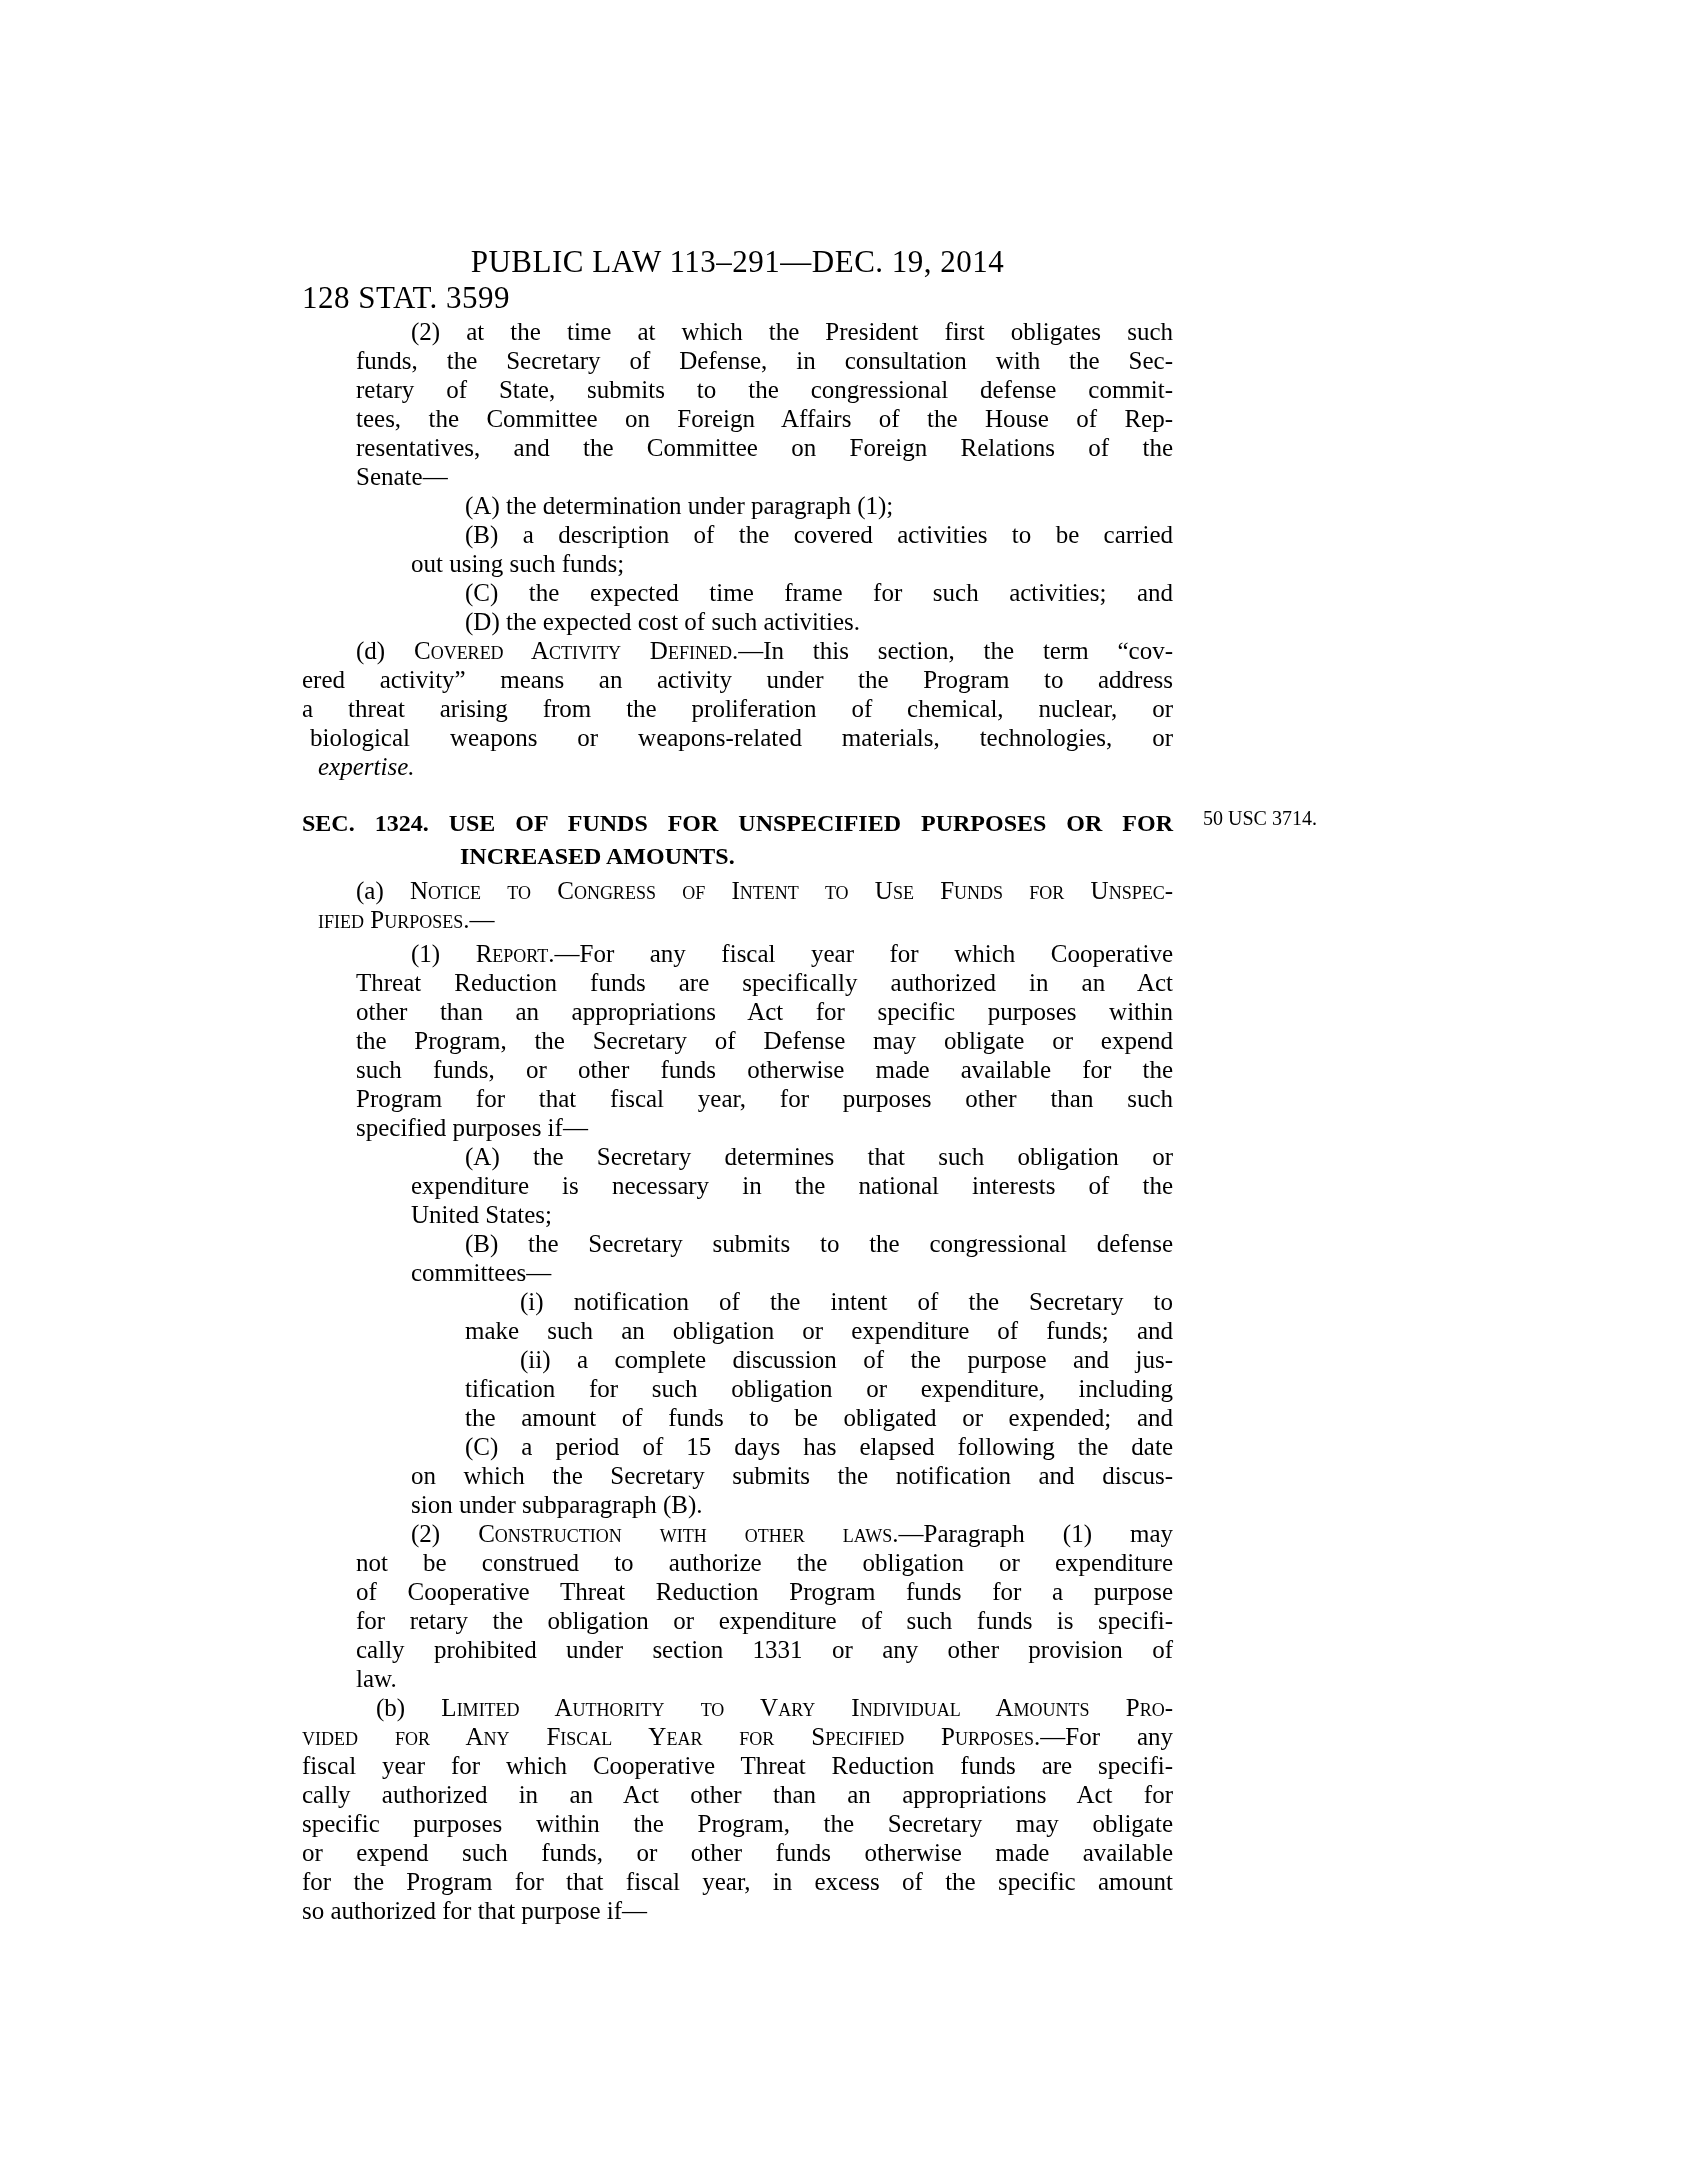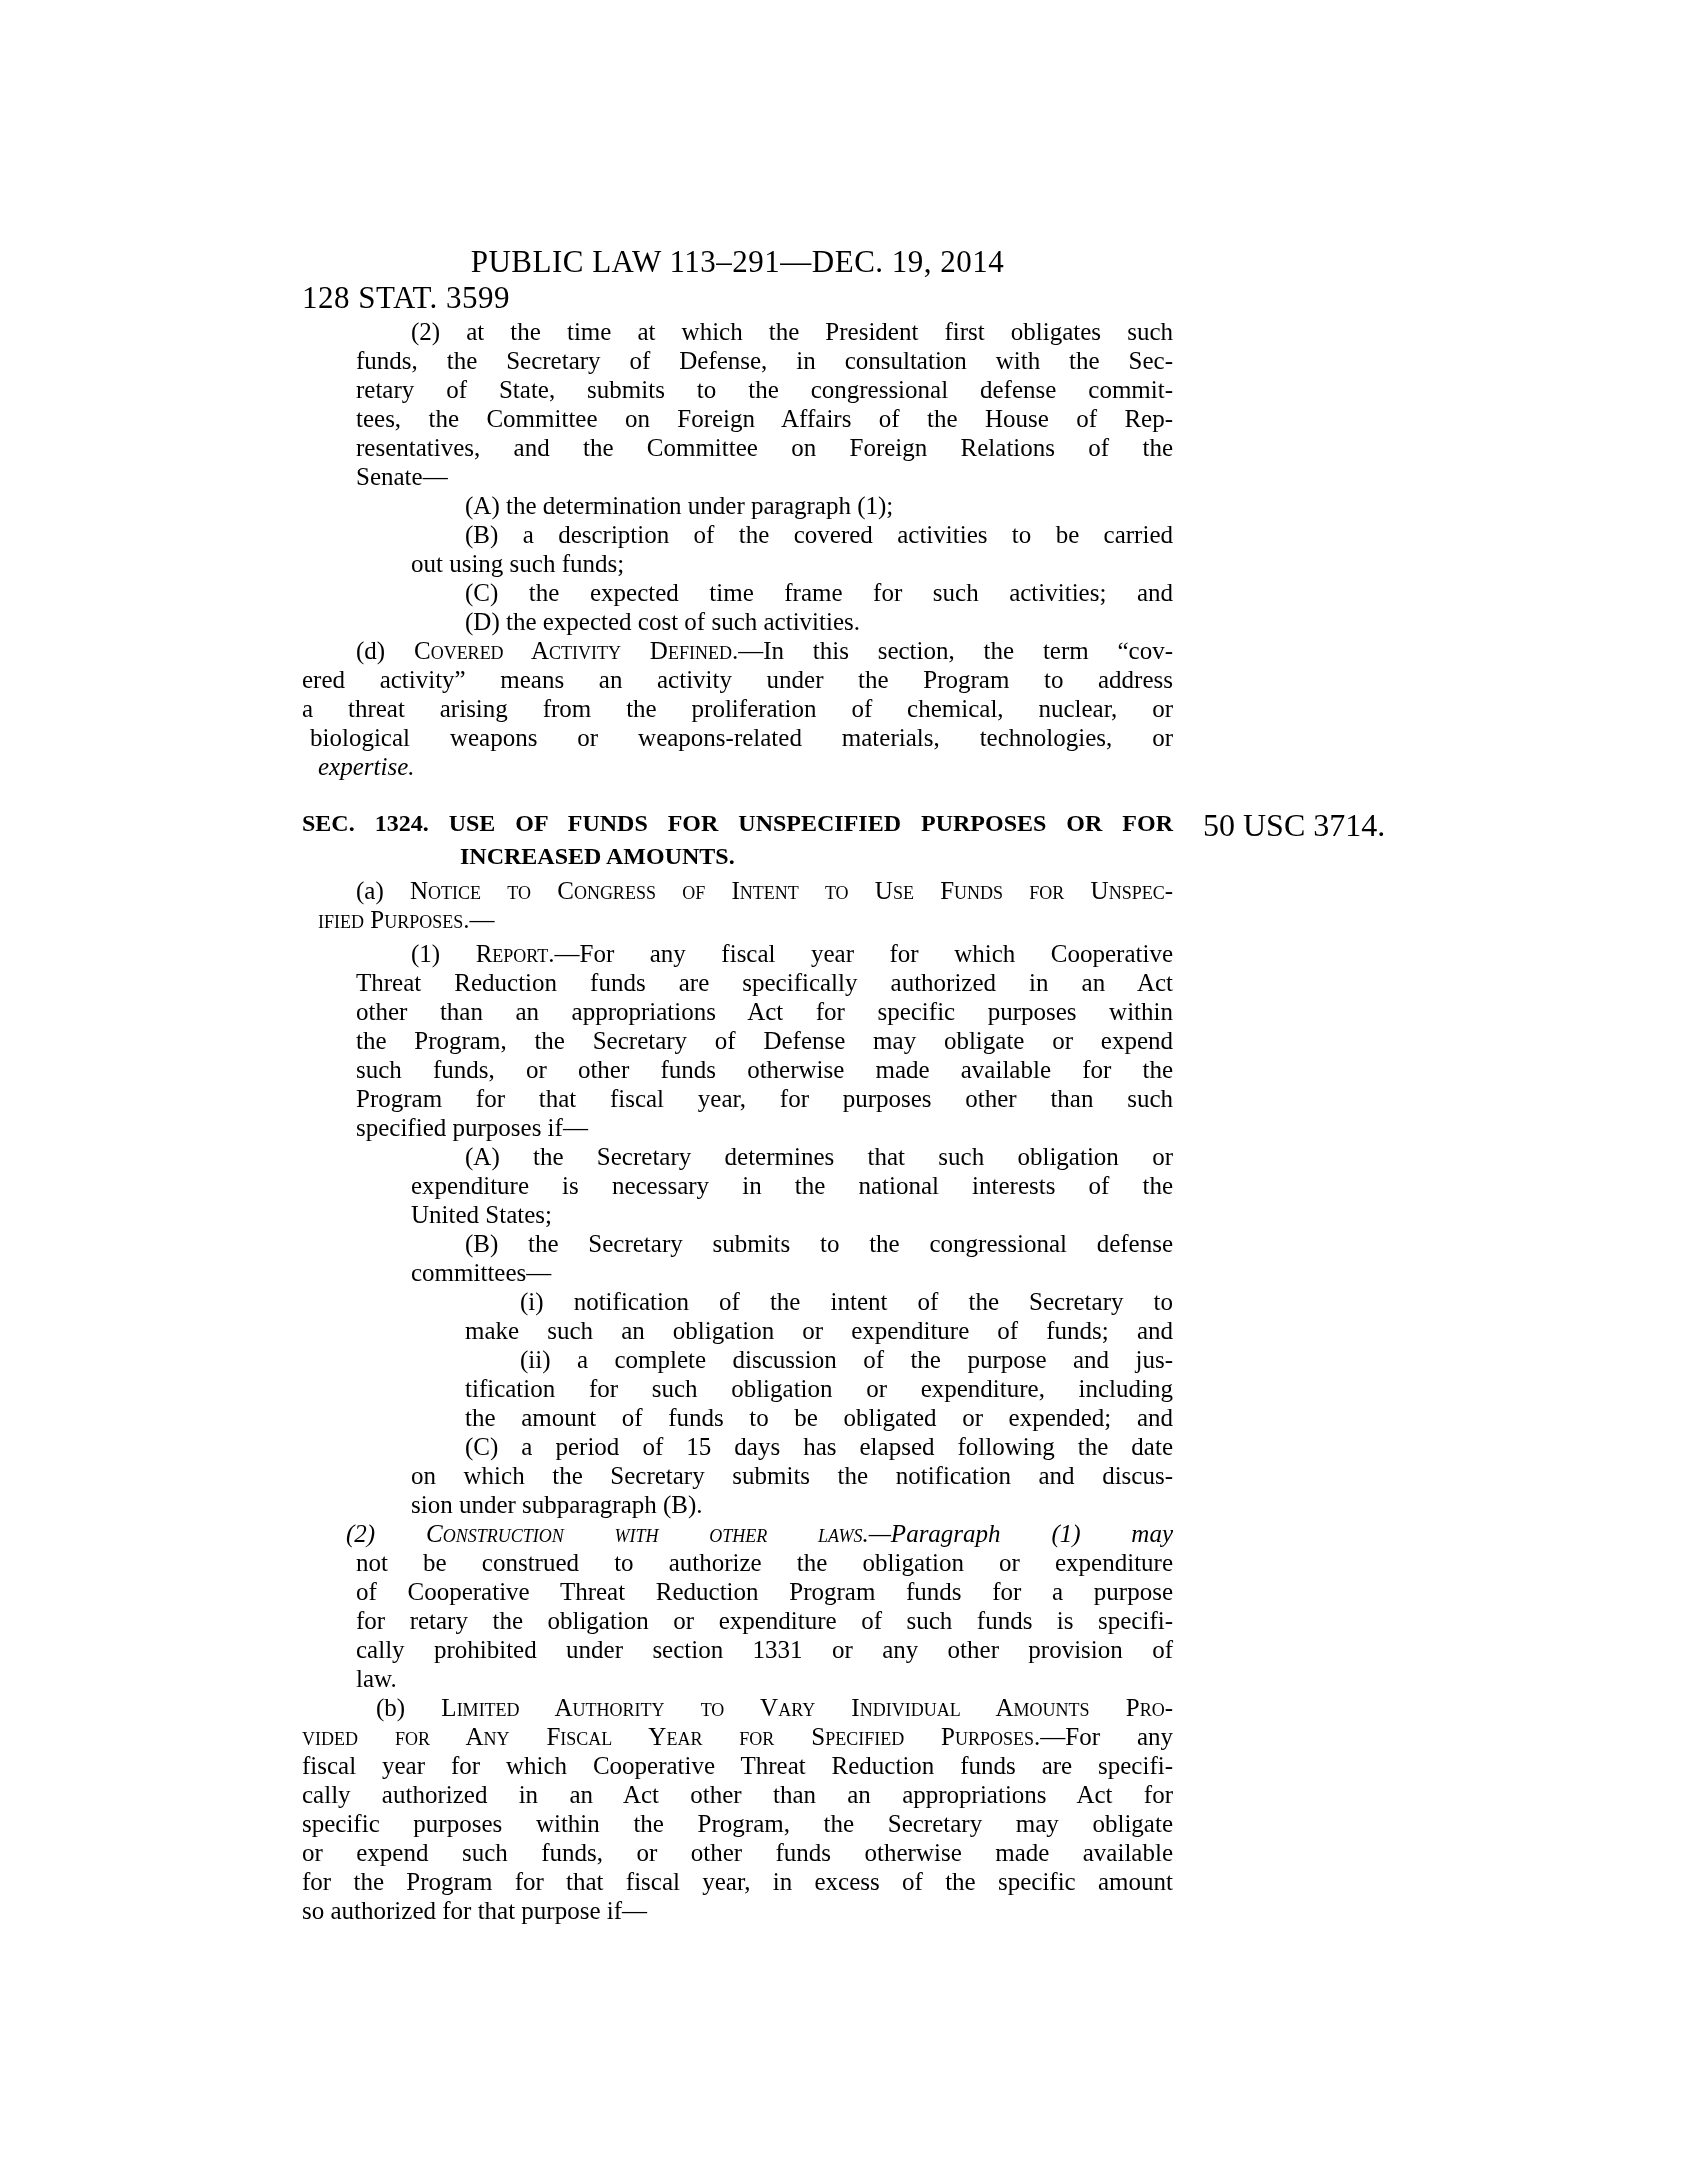--- a/index.html
+++ b/index.html
@@ -18,21 +18,21 @@
     font-size:31px;
     letter-spacing:0.5px;
     white-space:nowrap;
     flex-direction:column;
   }
   .header .hl { width:871px; text-align:center; }
   .header .hr { flex:1; text-align:right; }
   .margin-note {
     position:absolute;
     left:1203px; top:807px; width:198px;
-    font-size:32px;
+    font-size:20px;
     white-space:nowrap;
   }
   .docbody {
     position:absolute;
     left:302px; top:317px; width:871px;
     font-size:25px;
   }
   .line {
     line-height:29px; height:29px;
     text-align:justify;
@@ -90,21 +90,21 @@
       <div class="line just" style="margin-left: 163px;"><span>(B) the Secretary submits to the congressional defense</span></div>
       <div class="line" style="margin-left: 109px;"><span>committees—</span></div>
       <div class="line just" style="margin-left: 218px;"><span>(i) notification of the intent of the Secretary to</span></div>
       <div class="line just" style="margin-left: 163px;"><span>make such an obligation or expenditure of funds; and</span></div>
       <div class="line just" style="margin-left: 218px;"><span>(ii) a complete discussion of the purpose and jus-</span></div>
       <div class="line just" style="margin-left: 163px;"><span>tification for such obligation or expenditure, including</span></div>
       <div class="line just" style="margin-left: 163px;"><span>the amount of funds to be obligated or expended; and</span></div>
       <div class="line just" style="margin-left: 163px;"><span>(C) a period of 15 days has elapsed following the date</span></div>
       <div class="line just" style="margin-left: 109px;"><span>on which the Secretary submits the notification and discus-</span></div>
       <div class="line" style="margin-left: 109px;"><span>sion under subparagraph (B).</span></div>
-      <div class="line just" style="margin-left: 44px; font-style: italic;"><span>(2) </span><span class="sc">Construction with other laws</span><span>.—Paragraph (1) may</span></div>
+      <div class="line just" style="margin-left: 109px;"><span>(2) </span><span class="sc">Construction with other laws</span><span>.—Paragraph (1) may</span></div>
       <div class="line just" style="margin-left: 54px;"><span>not be construed to authorize the obligation or expenditure</span></div>
       <div class="line just" style="margin-left: 54px;"><span>of Cooperative Threat Reduction Program funds for a purpose</span></div>
       <div class="line just" style="margin-left: 54px;"><span>for retary the obligation or expenditure of such funds is specifi-</span></div>
       <div class="line just" style="margin-left: 54px;"><span>cally prohibited under section 1331 or any other provision of</span></div>
       <div class="line" style="margin-left: 54px;"><span>law.</span></div>
       <div class="line just" style="margin-left: 74px;"><span>(b) </span><span class="sc">Limited Authority to Vary Individual Amounts Pro-</span></div>
       <div class="line just" style="margin-left: 0px;"><span class="sc">vided for Any Fiscal Year for Specified Purposes.—</span><span>For any</span></div>
       <div class="line just" style="margin-left: 0px;"><span>fiscal year for which Cooperative Threat Reduction funds are specifi-</span></div>
       <div class="line just" style="margin-left: 0px;"><span>cally authorized in an Act other than an appropriations Act for</span></div>
       <div class="line just" style="margin-left: 0px;"><span>specific purposes within the Program, the Secretary may obligate</span></div>

